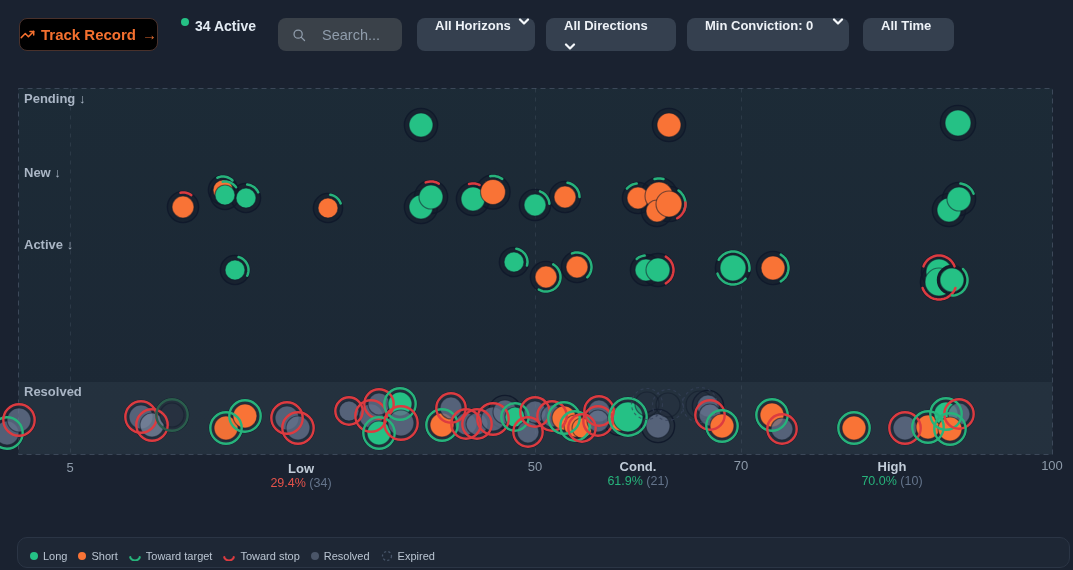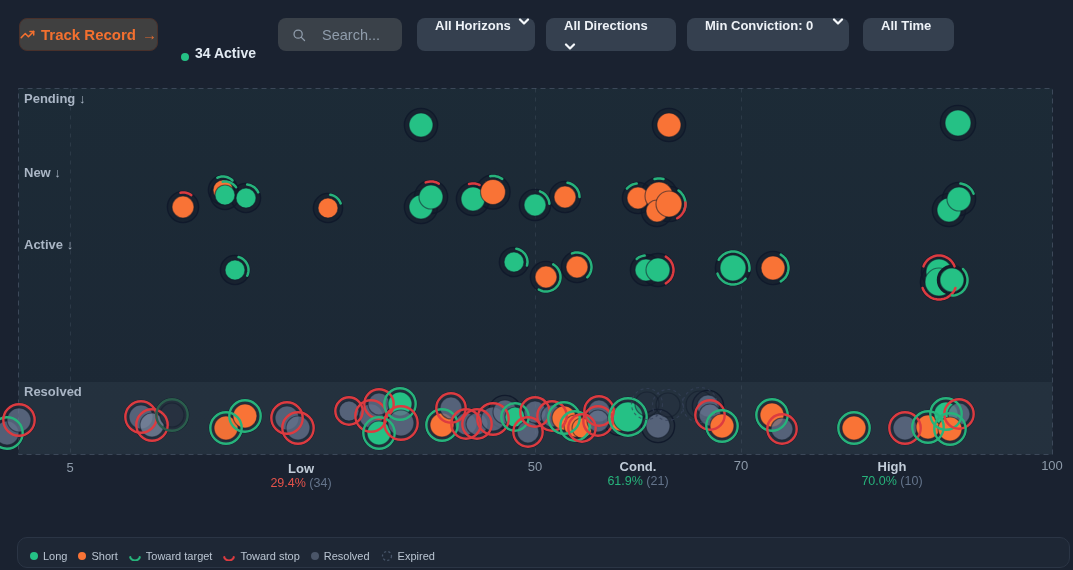--- a/index.html
+++ b/index.html
@@ -1,17 +1,17 @@
 <!DOCTYPE html>
 <html><head><meta charset="utf-8"><style>
 * { margin:0; padding:0; box-sizing:border-box; }
 html,body { width:1073px; height:570px; background:#1a2230; font-family:"Liberation Sans", sans-serif; overflow:hidden; position:relative; }
 .abs { position:absolute; }
-.btn { left:19px; top:18px; width:139px; height:33px; background:#404040; border:1px solid #49312b; border-radius:8px; display:flex; align-items:center; justify-content:center; gap:6px; color:#f4702f; font-size:15px; font-weight:bold; white-space:nowrap; }
-.active-lbl { left:181px; top:28px; height:33px; display:flex; align-items:flex-end; gap:6px; color:#e2eaf2; font-size:14px; font-weight:bold; white-space:nowrap; }
+.btn { left:19px; top:18px; width:139px; height:33px; background:#000000; border:1px solid #49312b; border-radius:8px; display:flex; align-items:center; justify-content:center; gap:6px; color:#f4702f; font-size:15px; font-weight:bold; white-space:nowrap; }
+.active-lbl { left:181px; top:18px; height:33px; display:flex; align-items:flex-start; gap:6px; color:#e2eaf2; font-size:14px; font-weight:bold; white-space:nowrap; }
 .dot { width:8px; height:8px; border-radius:50%; }
 .search { left:278px; top:18px; width:124px; height:33px; background:#3a4149; border-radius:8px; display:flex; align-items:center; padding-left:14px; gap:16px; color:#8f9cab; font-size:14.5px; white-space:nowrap; }
 .sel { top:18px; height:33px; background:#35404f; border-radius:8px; display:flex; align-items:flex-start; justify-content:space-between; color:#eef2f7; font-size:13px; font-weight:bold; padding:0 5px 0 18px; white-space:nowrap; }
 .legend { left:17px; top:537px; width:1053px; height:31px; background:#1e2735; border:1px solid #2b3545; border-radius:10px; display:flex; align-items:center; padding-left:12px; gap:11px; color:#bac5d2; font-size:11px; }
 .li { display:flex; align-items:center; gap:5px;margin-top:7px; }
 </style></head>
 <body>
 <div class="abs btn">
   <svg width="15" height="15" viewBox="0 0 24 24" fill="none" stroke="#f4702f" stroke-width="2.4" stroke-linecap="round" stroke-linejoin="round">
       <polyline points="2,17 8.5,10.5 13.5,15.5 22,7"></polyline>

